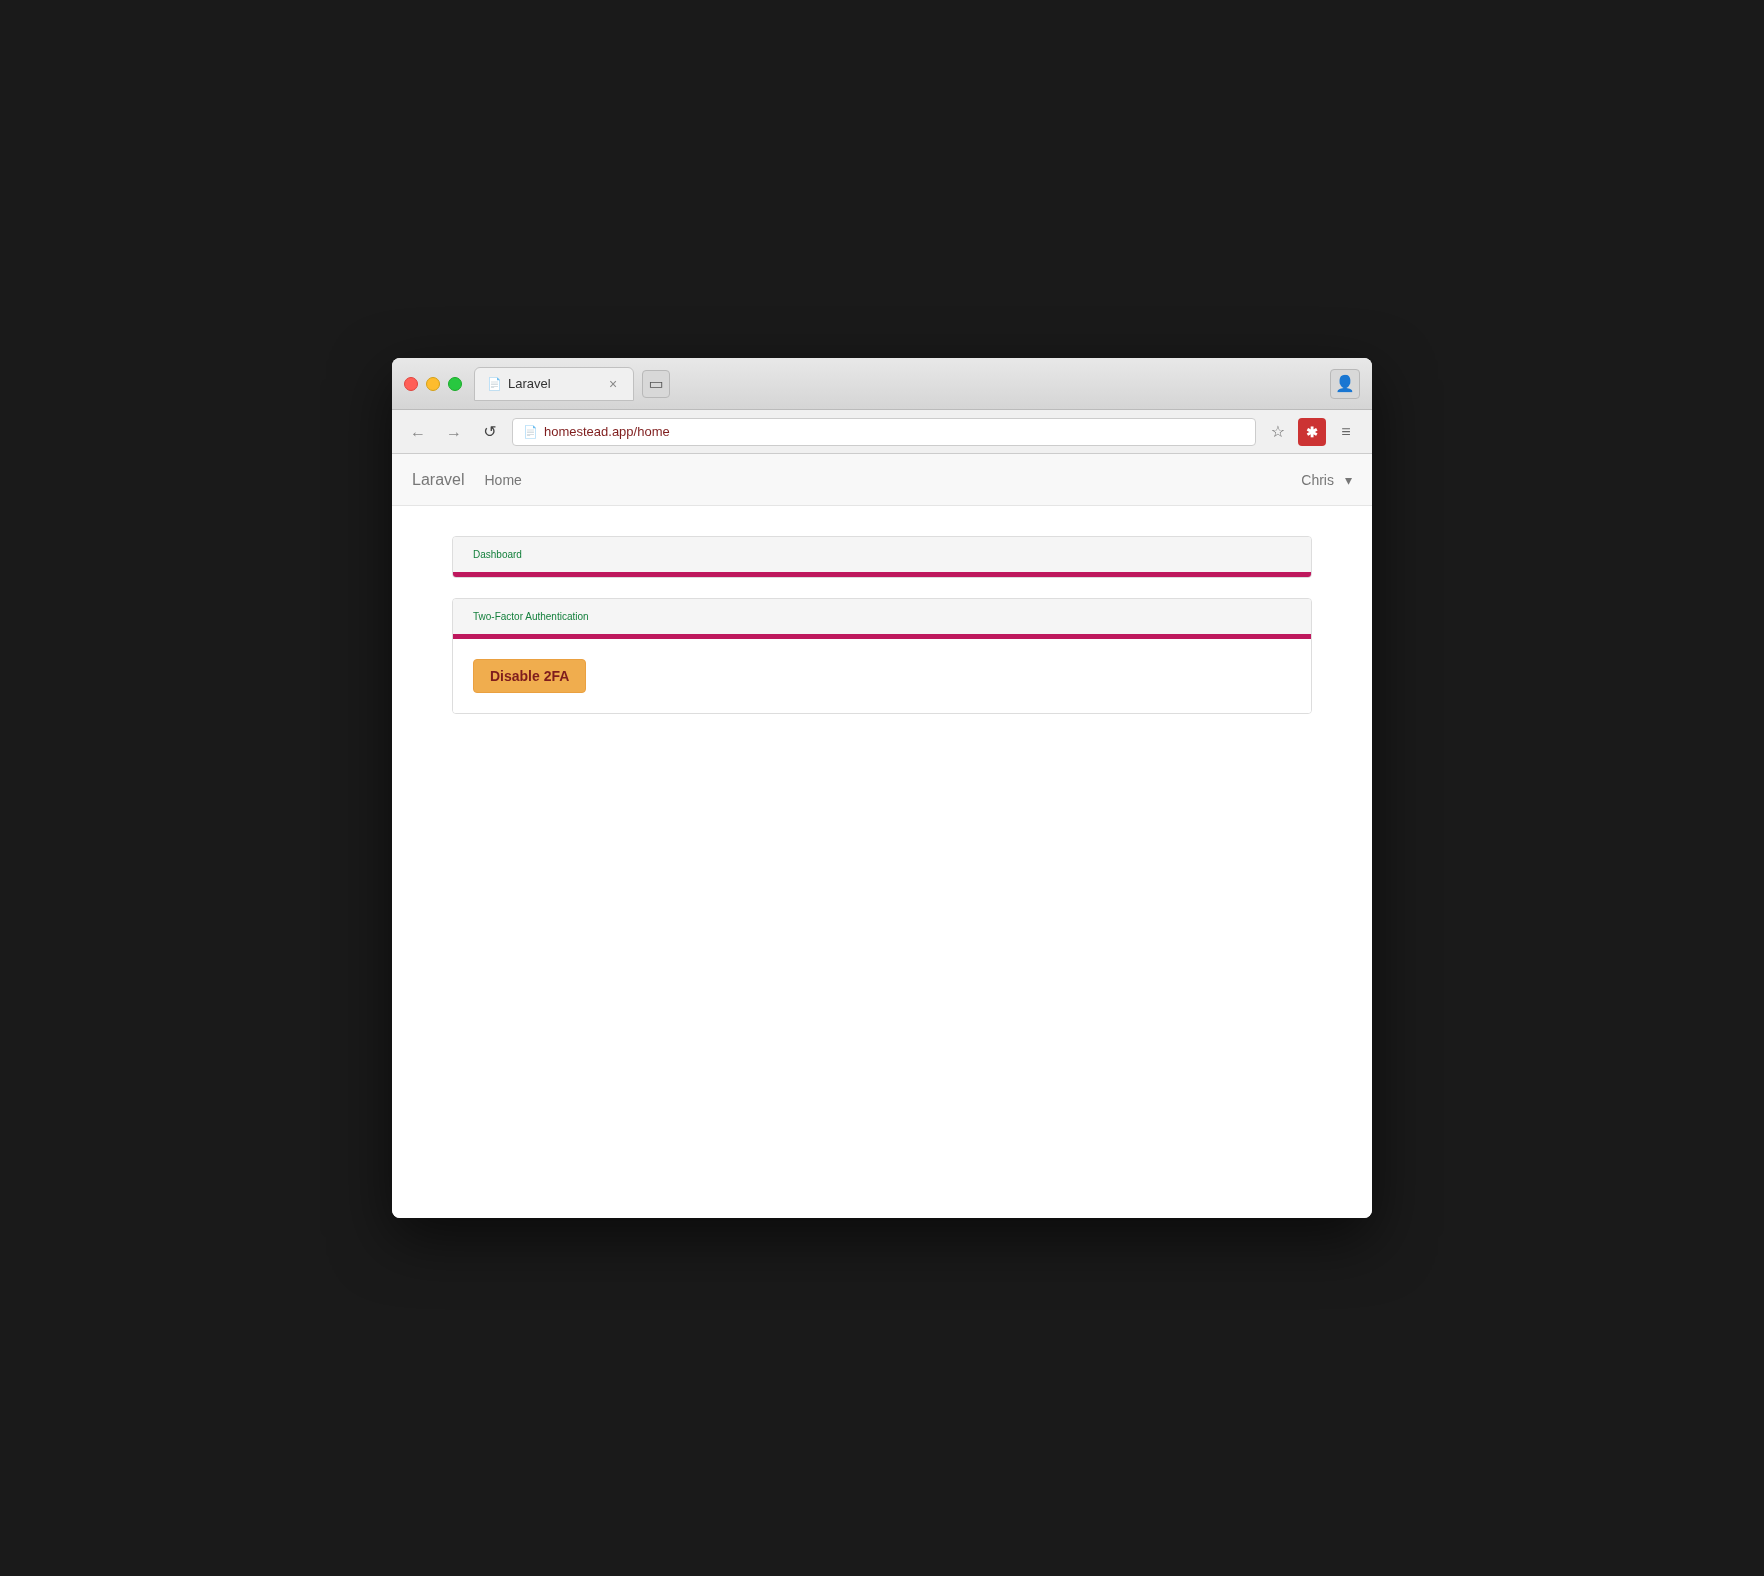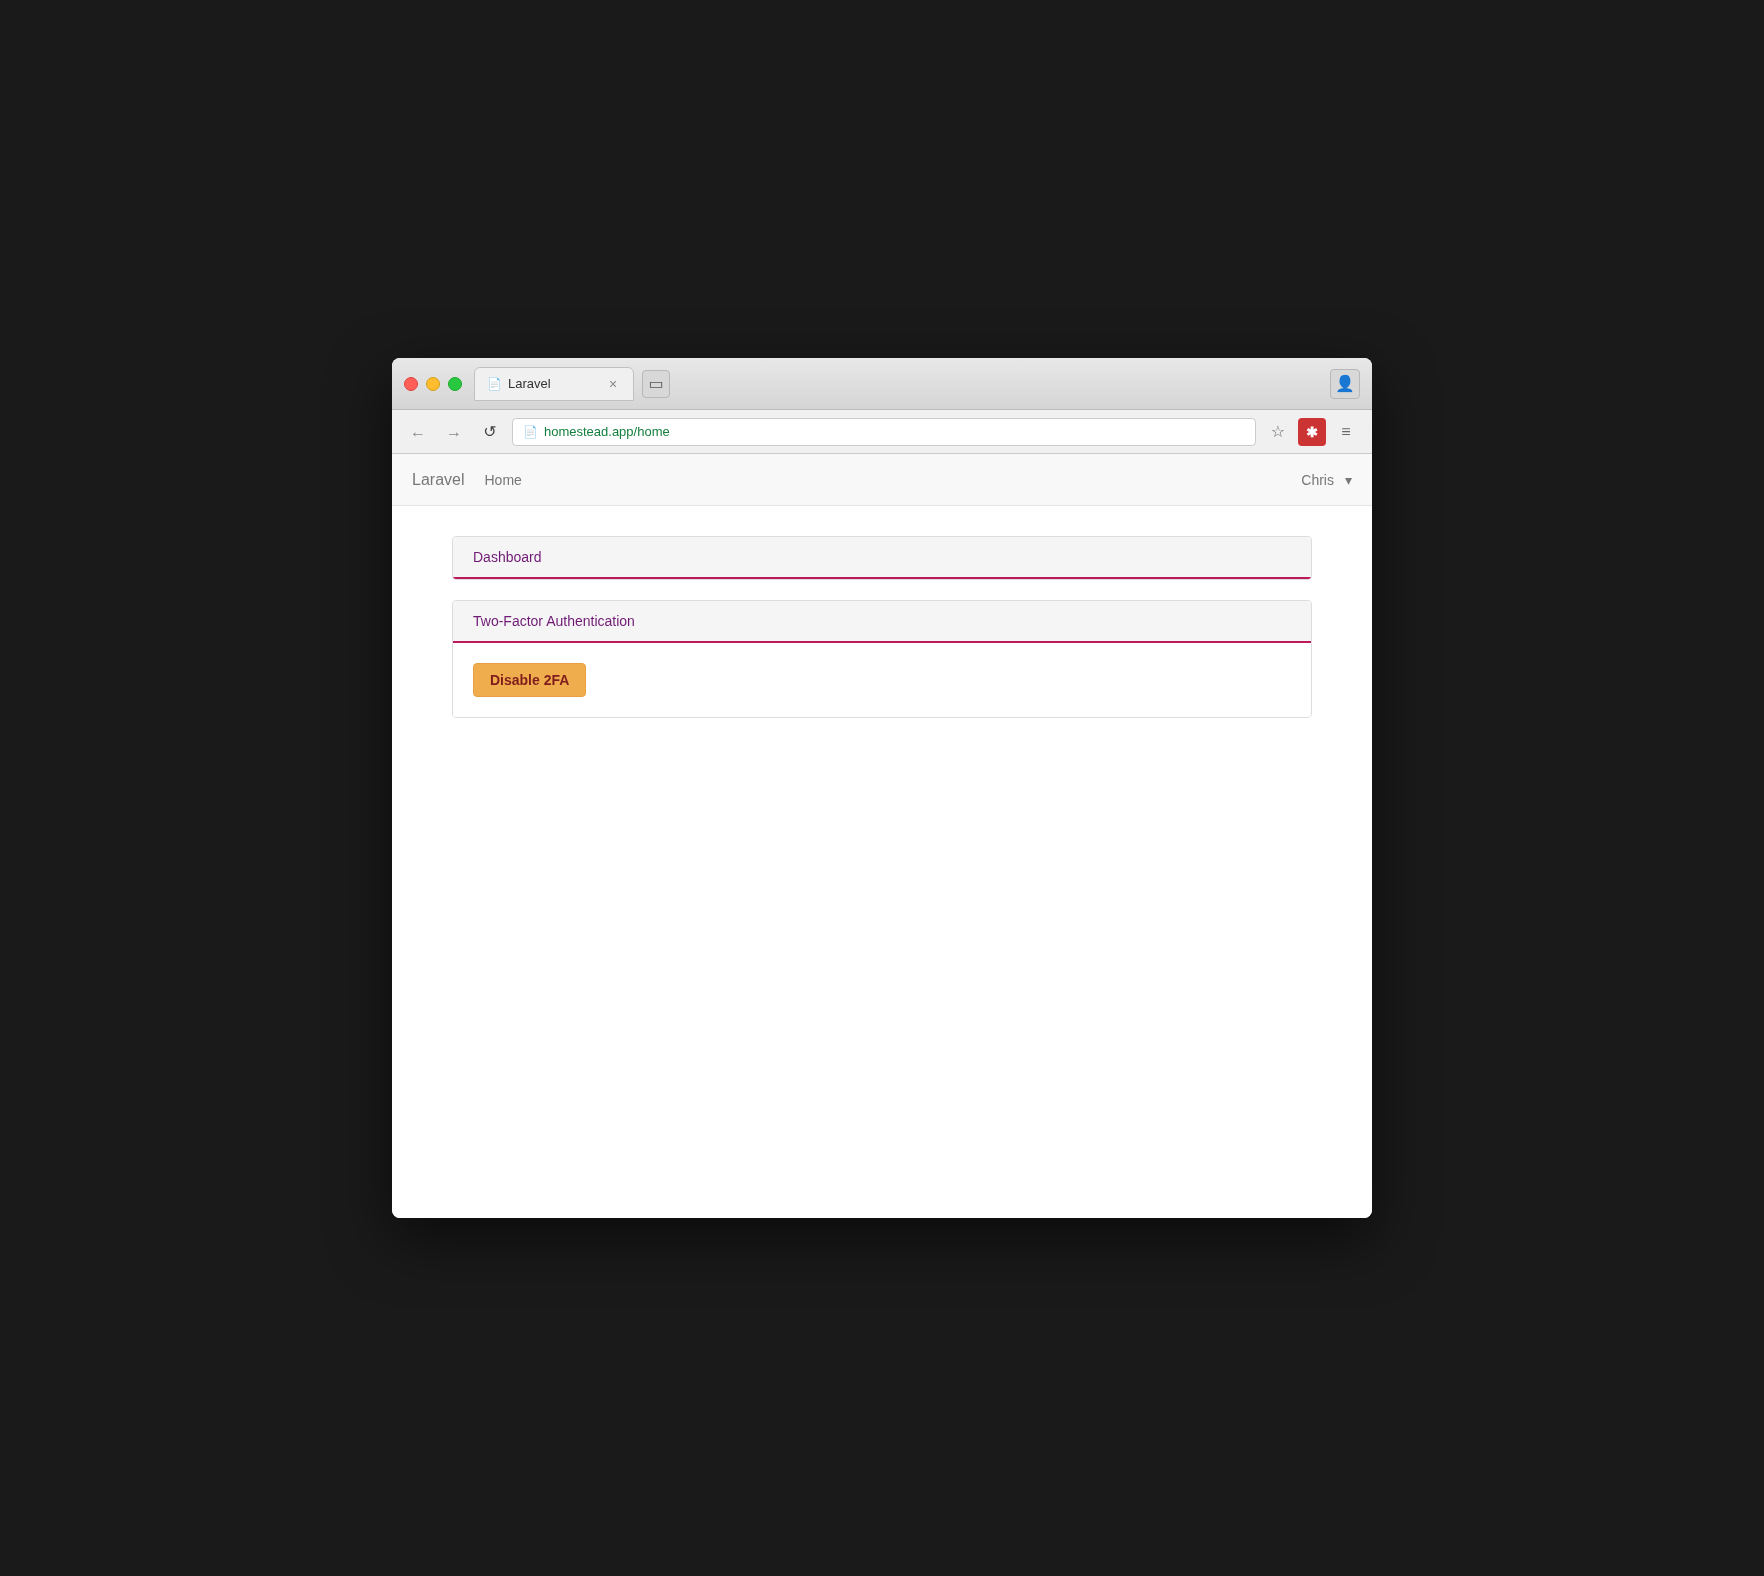--- a/index.html
+++ b/index.html
@@ -154,21 +154,21 @@
       padding: 0 10px;
       display: flex;
       align-items: center;
       gap: 6px;
       font-size: 13px;
       color: #333;
     }
 
     .address-icon { color: #888; font-size: 12px; }
 
-    .address-text { flex: 1; color: #15803d; font-size: 13px; }
+    .address-text { flex: 1; color: #7f1d1d; font-size: 13px; }
 
     .toolbar-icons {
       display: flex;
       gap: 6px;
       align-items: center;
     }
 
     .toolbar-icon-btn {
       width: 28px;
       height: 28px;
@@ -248,24 +248,24 @@
     
     .card {
       border: 1px solid #ddd;
       border-radius: 4px;
       margin-bottom: 20px;
       overflow: hidden;
     }
 
     .card-header {
       background: #f5f5f5;
-      border-bottom: 2px solid #be185d;
+      border-bottom: 5px solid #be185d;
       padding: 12px 20px;
-      font-size: 14px;
-      color: #701a75;
+      font-size: 10px;
+      color: #15803d;
     }
 
     .card-body {
       background: #fff;
       padding: 20px;
       font-size: 14px;
       color: #333;
     }
 
     

